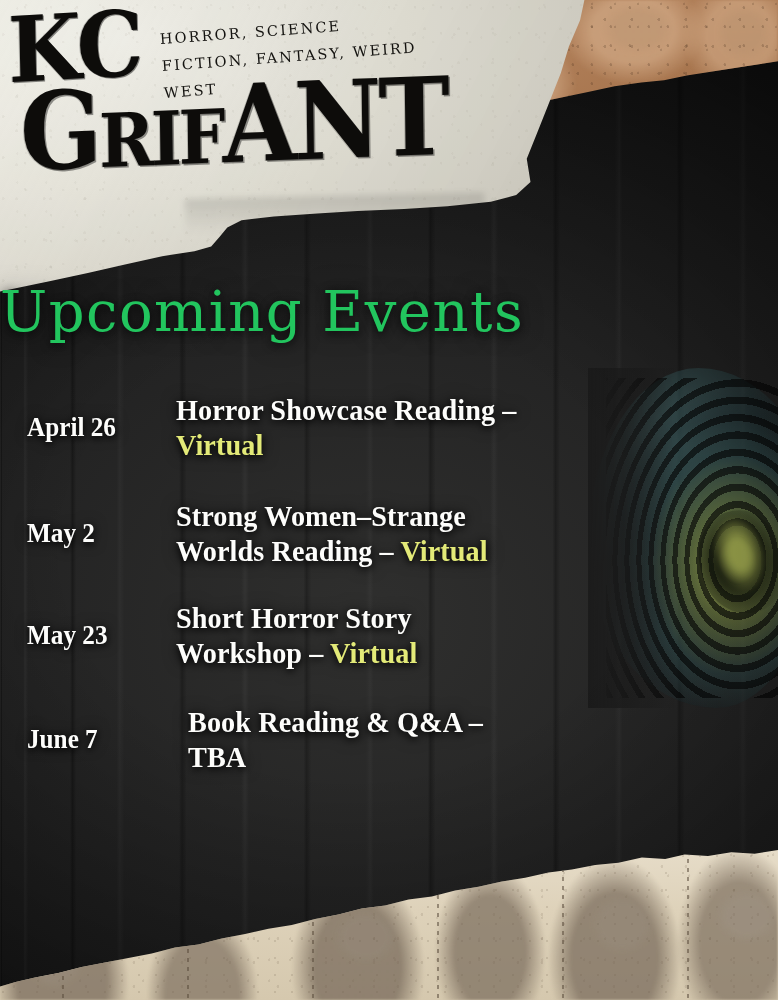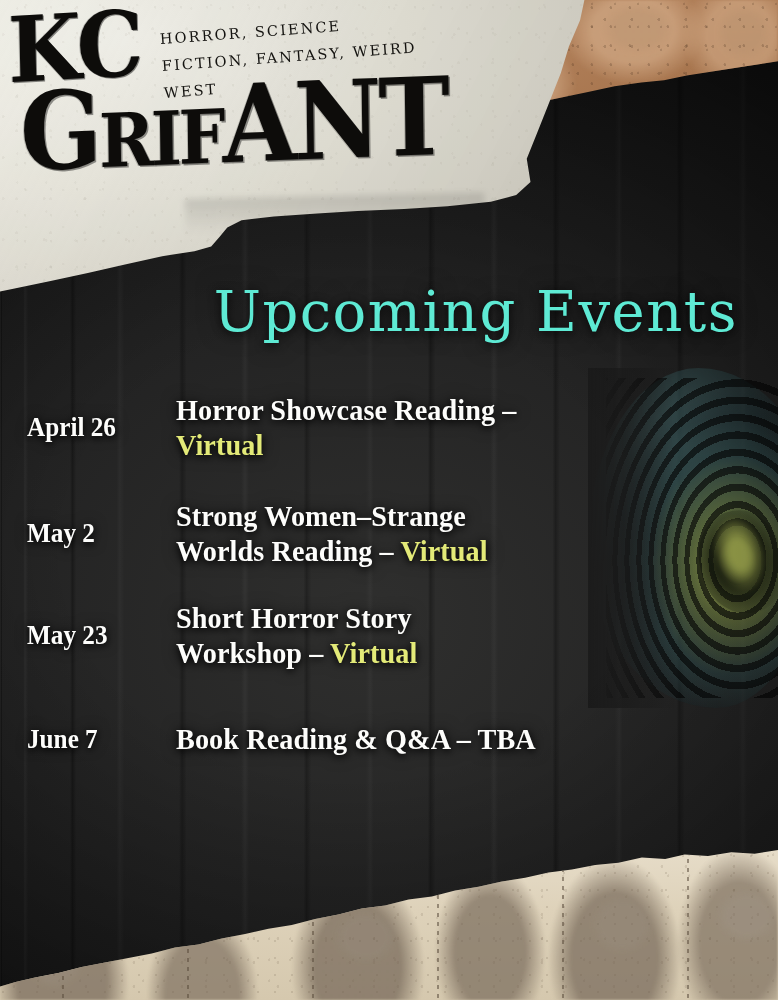--- a/index.html
+++ b/index.html
@@ -277,27 +277,27 @@
     line-height: 1.85;
     transform: rotate(-4.2deg);
     transform-origin: left center;
   }
 
   
   .section-title {
     position: absolute;
     left: 0; right: 40px;
     top: 284px;
-    text-align: right;
+    text-align: left;
     font-family: "DejaVu Serif", serif;
     font-weight: 400;
     font-size: 56px;
     line-height: 1;
     letter-spacing: 1.5px;
-    color: #5eead4;
+    color: #22c55e;
     text-shadow: 0 2px 10px rgba(0,0,0,.75), 0 0 22px rgba(0,0,0,.5);
   }
 
   
   .events {
     position: absolute;
     left: 0;
     top: 384px;
     width: 620px;
   }
@@ -331,21 +331,21 @@
     letter-spacing: .1px;
     transform: scaleX(.94);
     transform-origin: left center;
     text-shadow: 0 2px 8px rgba(0,0,0,.92), 0 0 16px rgba(0,0,0,.72);
   }
   .event-title .hl { color: #e3ea78; }
 
   .r1 { margin-bottom: 20px; }
   .r2 { margin-bottom: 16px; }
   .r3 { margin-bottom: 18px; justify-content: space-between; }
-  .r4 { margin-bottom: 30px; }
+  .r4 { margin-bottom: 30px; gap: 12px; }
 </style>
 </head>
 <body>
 
 <div class="poster">
 
   <div class="bg-base"></div>
   <div class="bg-streaks"></div>
 
   <div class="eye-wrap">

